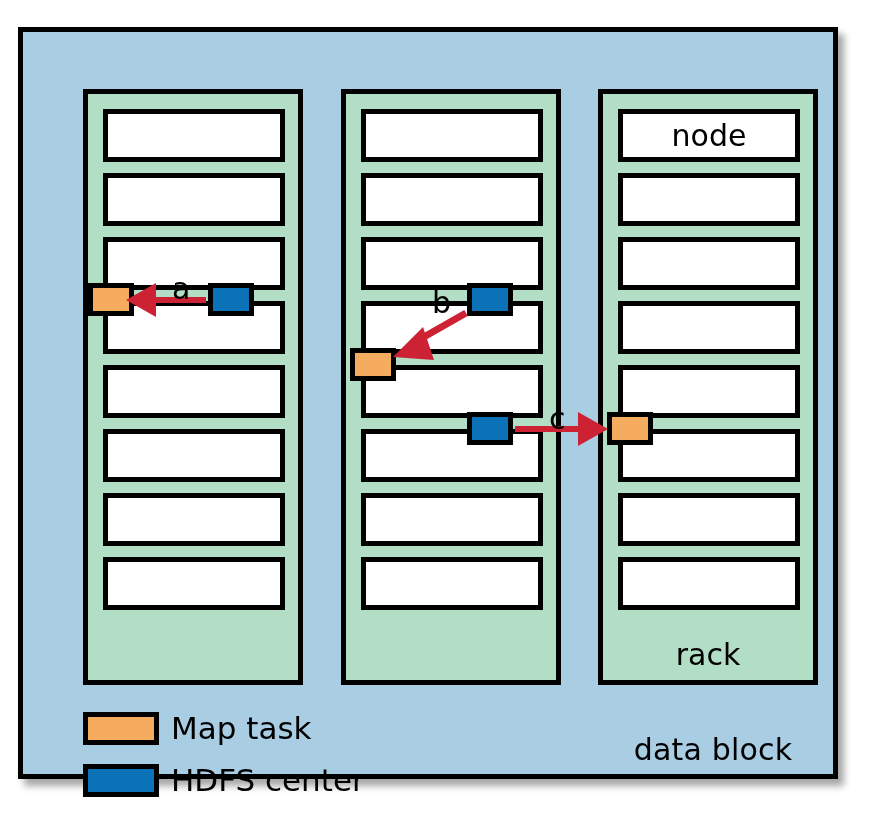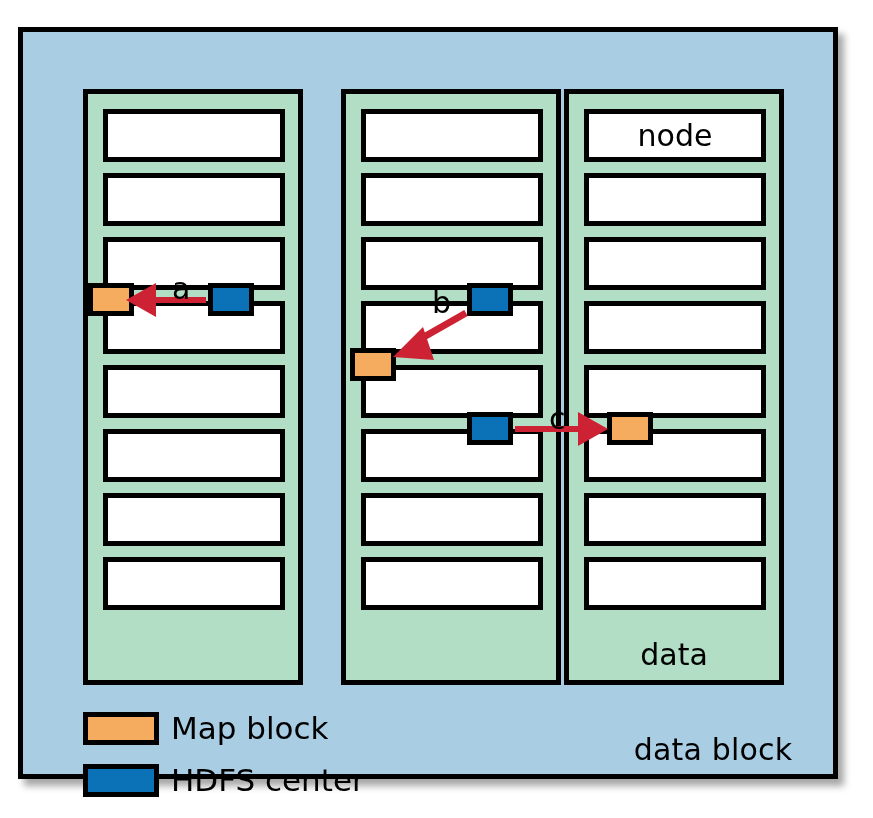--- a/index.html
+++ b/index.html
@@ -30,21 +30,21 @@
   .rack{
     position:absolute;
     top:57px;
     width:220px;height:596px;
     background:#b2dec5;
     border:5px solid #000000;
     box-sizing:border-box;
   }
   #rack-1{left:60px;}
   #rack-2{left:318px;}
-  #rack-3{left:541px;padding-left:41px;}
+  #rack-3{left:575px;padding-left:41px;}
   .rack-label{
     position:absolute;
     left:0;right:0;bottom:8px;
     text-align:center;
     font-size:30px;color:#000;
   }
 
   
   .node{
     position:absolute;
@@ -180,27 +180,27 @@
       </div>
     <div class="node" style="top:335px">
         <span class="node-label"></span>
       </div>
     <div class="node" style="top:399px">
         <span class="node-label"></span>
       </div>
     <div class="node" style="top:463px">
         <span class="node-label"></span>
       </div>
-    <div class="rack-label">data</div>
+    <div class="rack-label">rack</div>
   </div>
 
   <div id="legend">
     <div class="legend-row">
       <span class="legend-swatch map"></span>
-      <span class="legend-text">Map block</span>
+      <span class="legend-text">Map task</span>
     </div>
     <div class="legend-row">
       <span class="legend-swatch hdfs"></span>
       <span class="legend-text">HDFS center</span>
     </div>
   </div>
 
   <div id="dc-label">data block</div>
 </div>
 

